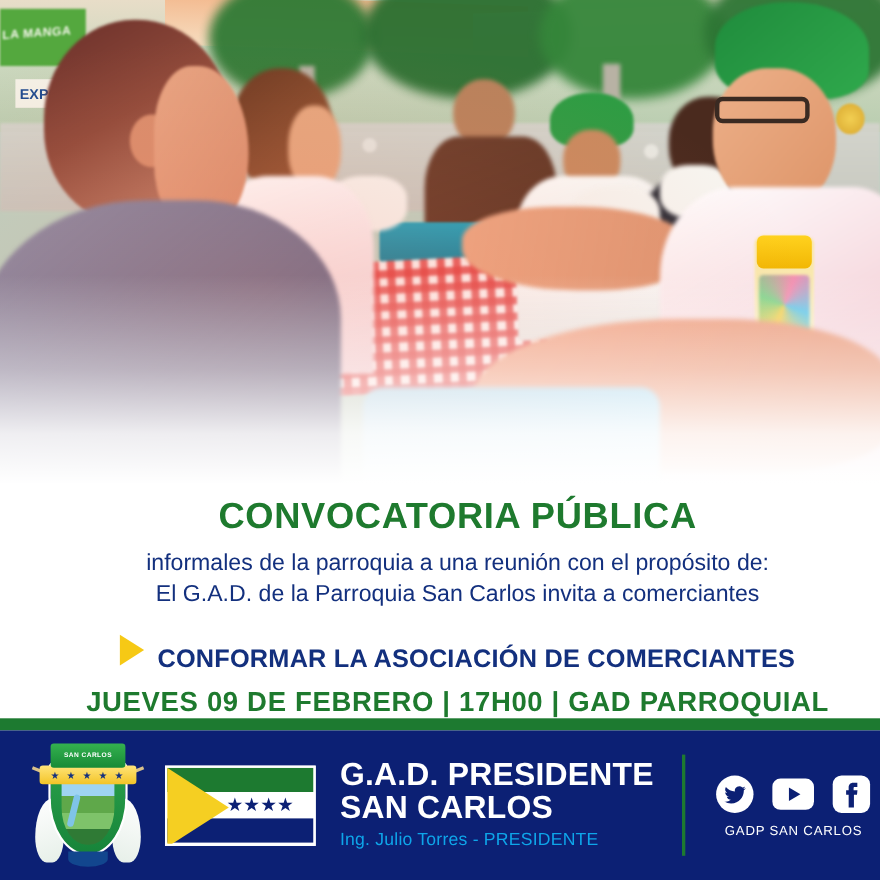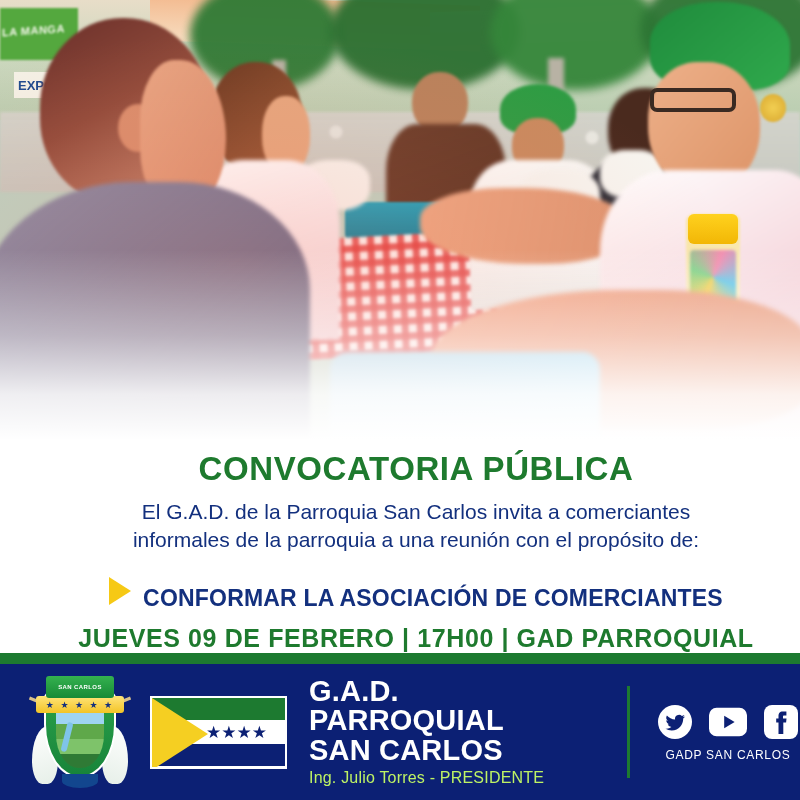--- a/index.html
+++ b/index.html
@@ -205,21 +205,21 @@
   .flag-tri { position:absolute; left:0; top:0; width:0; height:0;
     border-top:36.5px solid transparent; border-bottom:36.5px solid transparent;
     border-left:56px solid #f5cf22; }
   .flag-stars { position:absolute; left:54px; top:50%; transform:translateY(-50%);
     display:flex; gap:6px; color:#0c2074; font-size:17px; line-height:17px; }
 
   
   .f-titles { margin-left:22px; }
   .f-t1 { color:#fff; font-size:29px; font-weight:900; line-height:1.02; letter-spacing:.2px; }
   .f-t2 { color:#fff; font-size:29px; font-weight:900; line-height:1.02; letter-spacing:.2px; }
-  .f-t3 { color:#bef264; font-size:16px; font-weight:400; margin-top:4px; letter-spacing:.2px; }
+  .f-t3 { color:#0ea5e9; font-size:16px; font-weight:400; margin-top:4px; letter-spacing:.2px; }
 
   .divider { width:3px; height:92px; background:#1d7a30; margin-left:26px; flex:none; }
 
   .social { margin-left:26px; text-align:center; }
   .social-row { display:flex; gap:15px; align-items:center; justify-content:center; }
   .si { width:38px; height:38px; display:flex; align-items:center; justify-content:center; }
   .si svg { display:block; }
   .social-label { color:#fff; font-size:12px; letter-spacing:.7px; margin-top:7px; }
 </style>
 </head>
@@ -295,22 +295,22 @@
       <div class="cooler"></div>
 
       <div class="warm"></div>
       <div class="fade"></div>
     </div>
   </div>
 
   <div class="content">
     <div class="headline">CONVOCATORIA PÚBLICA</div>
     <div class="sub">
+      <div>informales de la parroquia a una reunión con el propósito de:</div>
       <div>El G.A.D. de la Parroquia San Carlos invita a comerciantes</div>
-      <div>informales de la parroquia a una reunión con el propósito de:</div>
     </div>
     <div class="callout">
       <div class="bullet"></div>
       <div class="callout-text">CONFORMAR LA ASOCIACIÓN DE COMERCIANTES</div>
     </div>
     <div class="dateline">JUEVES 09 DE FEBRERO | 17H00 | GAD PARROQUIAL</div>
   </div>
 
   <div class="stripe"></div>
 
@@ -335,21 +335,21 @@
 
     <div class="flag">
       <div class="flag-green"></div>
       <div class="flag-white"></div>
       <div class="flag-navy"></div>
       <div class="flag-tri"></div>
       <div class="flag-stars">★★★★</div>
     </div>
 
     <div class="f-titles">
-      <div class="f-t1">G.A.D. PARROQUIAL</div>
+      <div class="f-t1">G.A.D. PRESIDENTE</div>
       <div class="f-t2">SAN CARLOS</div>
       <div class="f-t3">Ing. Julio Torres - PRESIDENTE</div>
     </div>
 
     <div class="divider"></div>
 
     <div class="social">
       <div class="social-row">
         <span class="si">
           <svg width="36" height="36" viewBox="0 0 36 36">

